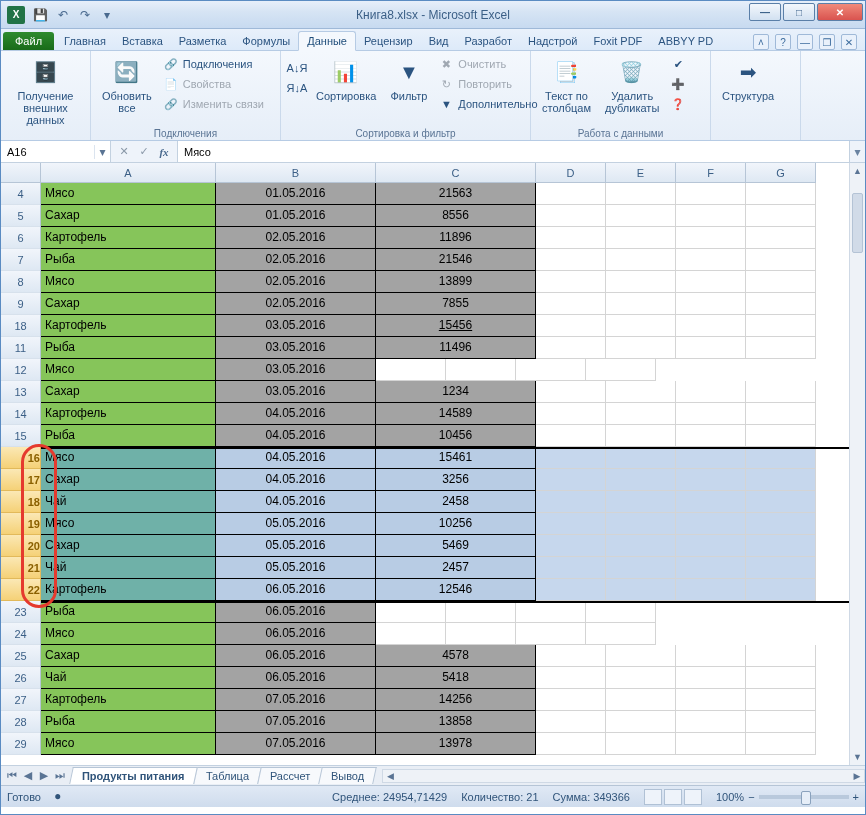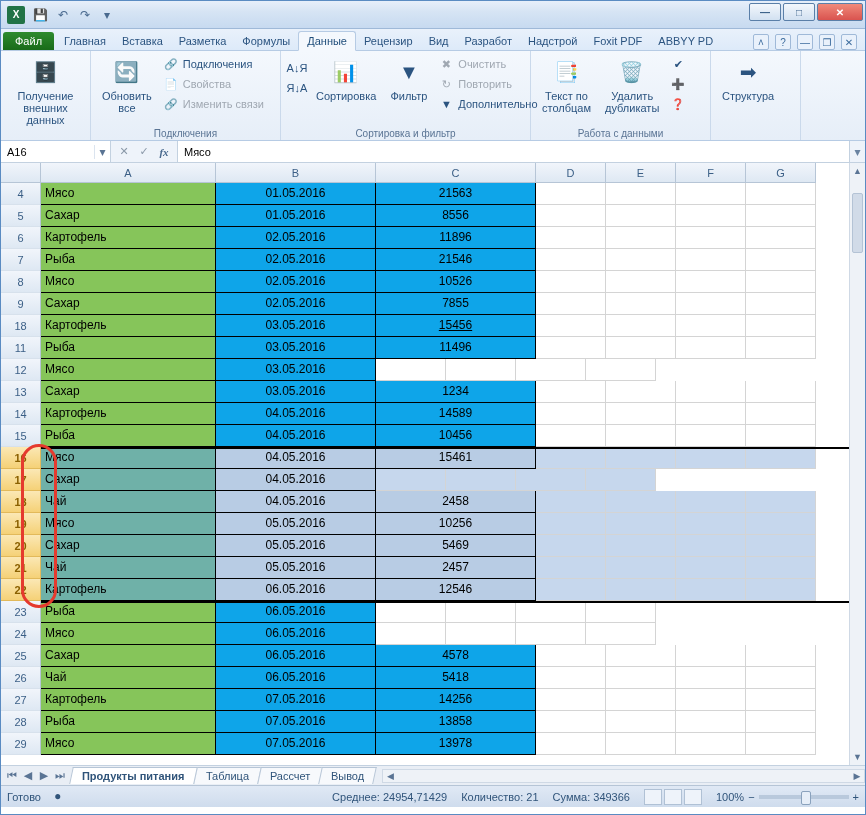--- a/index.html
+++ b/index.html
@@ -46,26 +46,26 @@
 .formula { flex: 1; background: #fff; border-left: 1px solid #c3d1e0; display: flex; align-items: center; padding-left: 6px; font-size: 11px; }
 .fbar-expand { width: 16px; border-left: 1px solid #c3d1e0; display: flex; align-items: center; justify-content: center; color: #6a83a1; }
 
 
 .grid-area { position: relative; height: 602px; overflow: hidden; background: #fff; }
 .corner { position: absolute; left: 0; top: 0; width: 40px; height: 20px; background: linear-gradient(#f1f5fb,#dee8f3); border-right: 1px solid #b6c5d6; border-bottom: 1px solid #b6c5d6; }
 .colheads { position: absolute; left: 40px; top: 0; right: 16px; height: 20px; display: flex; }
 .colhead { background: linear-gradient(#f1f5fb,#dee8f3); border-right: 1px solid #b6c5d6; border-bottom: 1px solid #b6c5d6; text-align: center; font-size: 11px; color: #3b5f86; line-height: 20px; }
 .rowheads { position: absolute; left: 0; top: 20px; width: 40px; }
 .rowhead { height: 22px; background: linear-gradient(#f1f5fb,#dee8f3); border-right: 1px solid #b6c5d6; border-bottom: 1px solid #d7e1ec; text-align: center; font-size: 11px; color: #3b5f86; line-height: 22px; }
-.rowhead.sel { background: linear-gradient(#fbe8b5,#f5d177); color: #8a6000; font-weight: 600; border-bottom-color: #e2b95a; border-right-color: #e2b95a; }
+.rowhead.sel { background: linear-gradient(#fbe8b5,#f5d177); color: #8a6000; font-weight: 600; border-bottom-color: #e2b95a; border-right-color: #e2b95a; text-align: right; }
 .cells { position: absolute; left: 40px; top: 20px; right: 16px; bottom: 0; }
 .row { display: flex; height: 22px; }
 .cell { border-right: 1px solid #d4d4d4; border-bottom: 1px solid #d4d4d4; font-size: 12px; line-height: 21px; padding: 0 4px; overflow: hidden; white-space: nowrap; }
 .cell.a { background: #86c55a; border-right-color: #000; border-bottom-color: #000; color: #000; }
-.cell.b, .cell.c { text-align: center; background: #0ea5e9; border-right-color: #000; border-bottom-color: #000; }
+.cell.b, .cell.c { text-align: center; background: #a3a3a3; border-right-color: #000; border-bottom-color: #000; }
 .cell.rest { border-right-color: #d4d4d4; border-bottom-color: #d4d4d4; }
 .row.sel .cell { background: #b8cce4 !important; }
 .row.sel .cell.a { background: #6fb1a8 !important; }
 .row.sel .cell.rest { background: #c6d7ed !important; }
 .vscroll { position: absolute; right: 0; top: 0; bottom: 0; width: 16px; background: #eef2f7; border-left: 1px solid #cfd9e5; }
 .vscroll .thumb { position: absolute; left: 2px; right: 2px; top: 30px; height: 60px; background: #d1dbe8; border: 1px solid #b4c3d5; border-radius: 2px; }
 .vscroll .arr { position: absolute; left: 0; right: 0; height: 16px; text-align: center; font-size: 9px; color: #5a7494; line-height: 16px; }
 .vscroll .arr.up { top: 0; } .vscroll .arr.dn { bottom: 0; }
 
 
@@ -101,20 +101,21 @@
 <div class="window">
 
   <div class="titlebar">
     <div class="sys-icon">X</div>
     <div class="qat">
       <span class="qbtn">💾</span>
       <span class="qbtn">↶</span>
       <span class="qbtn">↷</span>
       <span class="qbtn">▾</span>
     </div>
+    <div class="title-text">Книга8.xlsx - Microsoft Excel</div>
     <div class="wincontrols">
       <div>—</div>
       <div>□</div>
       <div class="close">✕</div>
     </div>
   </div>
 
   <div class="ribbon-tabs">
     <div class="tab file">Файл</div>
 
@@ -329,21 +330,21 @@
           <div class="cell b" style="width: 160px;">02.05.2016</div>
           <div class="cell c" style="width: 160px;">21546</div>
           <div class="cell rest" style="width: 70px;"></div>
           <div class="cell rest" style="width: 70px;"></div>
           <div class="cell rest" style="width: 70px;"></div>
           <div class="cell rest" style="width: 70px;"></div>
         </div>
         <div class="row">
           <div class="cell a" style="width: 175px;">Мясо</div>
           <div class="cell b" style="width: 160px;">02.05.2016</div>
-          <div class="cell c" style="width: 160px;">10526</div>
+          <div class="cell c" style="width: 160px;">13899</div>
           <div class="cell rest" style="width: 70px;"></div>
           <div class="cell rest" style="width: 70px;"></div>
           <div class="cell rest" style="width: 70px;"></div>
           <div class="cell rest" style="width: 70px;"></div>
         </div>
         <div class="row">
           <div class="cell a" style="width: 175px;">Сахар</div>
           <div class="cell b" style="width: 160px;">02.05.2016</div>
           <div class="cell c" style="width: 160px;">7855</div>
           <div class="cell rest" style="width: 70px;"></div>
@@ -409,20 +410,21 @@
           <div class="cell b" style="width: 160px;">04.05.2016</div>
           <div class="cell c" style="width: 160px;">15461</div>
           <div class="cell rest" style="width: 70px;"></div>
           <div class="cell rest" style="width: 70px;"></div>
           <div class="cell rest" style="width: 70px;"></div>
           <div class="cell rest" style="width: 70px;"></div>
         </div>
         <div class="row sel">
           <div class="cell a" style="width: 175px;">Сахар</div>
           <div class="cell b" style="width: 160px;">04.05.2016</div>
+          <div class="cell c" style="width: 160px;">3256</div>
           <div class="cell rest" style="width: 70px;"></div>
           <div class="cell rest" style="width: 70px;"></div>
           <div class="cell rest" style="width: 70px;"></div>
           <div class="cell rest" style="width: 70px;"></div>
         </div>
         <div class="row sel">
           <div class="cell a" style="width: 175px;">Чай</div>
           <div class="cell b" style="width: 160px;">04.05.2016</div>
           <div class="cell c" style="width: 160px;">2458</div>
           <div class="cell rest" style="width: 70px;"></div>

